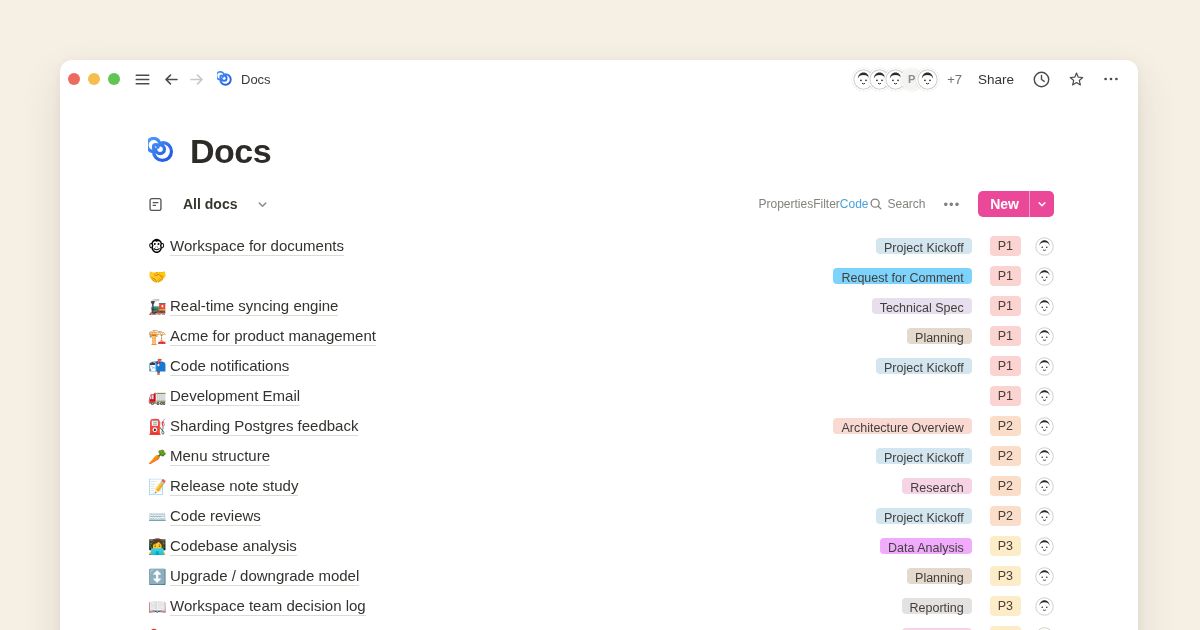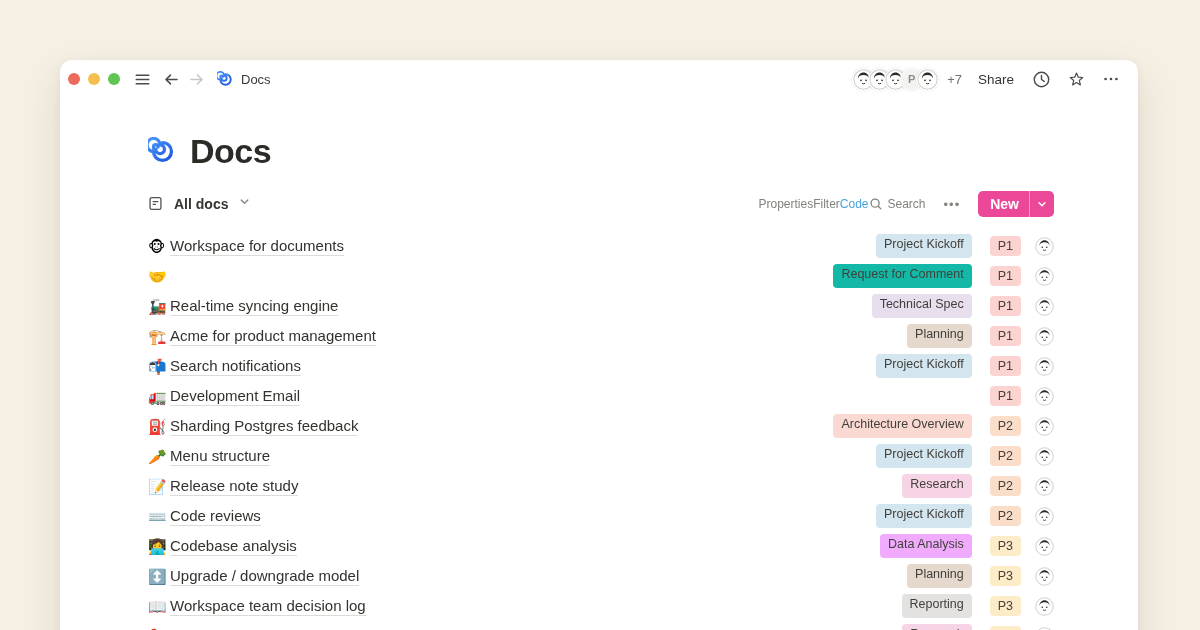--- a/index.html
+++ b/index.html
@@ -43,21 +43,21 @@
   .tb-icon { margin-right: 16px; color: #4c4b48; }
   .tb-icon:last-child { margin-right: 2px; }
   
   .content { padding: 0 84px 0 88px; }
   .page-header { margin-top: 34px; display: flex; align-items: center; gap: 13px; }
   .big-logo { width: 29px; height: 29px; display: inline-flex; }
   .big-logo svg { width: 29px; height: 29px; }
   .page-title { font-size: 34px; font-weight: 700; color: #2d2b27; letter-spacing: -.5px; }
   
   .controls { margin-top: 20px; display: flex; align-items: center; justify-content: space-between; height: 26px; }
-  .view-select { display: flex; gap: 11px; cursor: pointer; }
+  .view-select { display: flex; align-items: center; gap: 20px; cursor: pointer; }
   .view-select .vs-label { font-size: 14px; font-weight: 700; color: #37352f; }
   .view-select svg { color: #55534e; }
   .view-select .chev { color: #8f8d88; }
   .ctrl-right { display: flex; align-items: center; }
   .ctrl-link { background: none; border: none; font-family: inherit; font-size: 12px;
                color: #84827d; cursor: pointer; display: flex;
                align-items: center; gap: 5px; }
   .ctrl-link.active { color: #4aa2da; }
   .ctrl-link.dots { letter-spacing: 1px; font-size: 13px; margin-left: 18px; }
   .new-btn { display: flex; align-items: stretch; height: 26px; border-radius: 5px;
@@ -66,21 +66,21 @@
                align-items: center; padding: 0 10px 0 12px; }
   .new-chev { display: flex; align-items: center; padding: 0 7px;
               border-left: 1px solid rgba(255,255,255,.45); color: #fff; }
   
   .doc-list { margin-top: 14px; }
   .doc-row { height: 30px; display: flex; align-items: center; cursor: pointer; }
   .row-emoji { width: 22px; font-size: 15px; line-height: 1; flex: none; }
   .row-title { font-size: 15px; font-weight: 500; color: #33322e;
                border-bottom: 1px solid #dcdbd7; padding-bottom: 1px; }
   .row-spacer { flex: 1; }
-  .tag { height: 24px; line-height: 20px; padding: 0 8px; border-radius: 4px;
+  .tag { height: 16px; line-height: 20px; padding: 0 8px; border-radius: 4px;
          font-size: 12.5px; color: #423f3b; margin-right: 18px; white-space: nowrap; flex: none; }
   .ppill { height: 20px; line-height: 20px; padding: 0 8px; border-radius: 4px;
            font-size: 12.5px; color: #4a403c; margin-right: 14px; flex: none; }
   .row-avatar { width: 19px; height: 19px; flex: none; display: inline-flex; }
   .row-avatar svg { width: 19px; height: 19px; }
   .defs { position: absolute; width: 0; height: 0; overflow: hidden; }
 </style>
 </head>
 <body>
 
@@ -231,21 +231,21 @@
     <span class="ppill" style="background: rgb(251, 211, 208);">P1</span>
     <span class="row-avatar">
       <svg viewBox="0 0 20 20">
               <use href="#face"></use>
             </svg>
     </span>
   </div>
         <div class="doc-row">
     <span class="row-emoji">🤝</span>
     <span class="row-spacer"></span>
-    <span class="tag" style="background: #14b8a6;">Request for Comment</span>
+    <span class="tag" style="background: #7dd3fc;">Request for Comment</span>
     <span class="ppill" style="background: rgb(251, 211, 208);">P1</span>
     <span class="row-avatar">
       <svg viewBox="0 0 20 20">
               <use href="#face"></use>
             </svg>
     </span>
   </div>
         <div class="doc-row">
     <span class="row-emoji">🚂</span>
     <span class="row-title">Real-time syncing engine</span>
@@ -265,21 +265,21 @@
     <span class="tag" style="background: rgb(229, 216, 204);">Planning</span>
     <span class="ppill" style="background: rgb(251, 211, 208);">P1</span>
     <span class="row-avatar">
       <svg viewBox="0 0 20 20">
               <use href="#face"></use>
             </svg>
     </span>
   </div>
         <div class="doc-row">
     <span class="row-emoji">📬</span>
-    <span class="row-title">Search notifications</span>
+    <span class="row-title">Code notifications</span>
     <span class="row-spacer"></span>
     <span class="tag" style="background: rgb(211, 229, 239);">Project Kickoff</span>
     <span class="ppill" style="background: rgb(251, 211, 208);">P1</span>
     <span class="row-avatar">
       <svg viewBox="0 0 20 20">
               <use href="#face"></use>
             </svg>
     </span>
   </div>
         <div class="doc-row">

